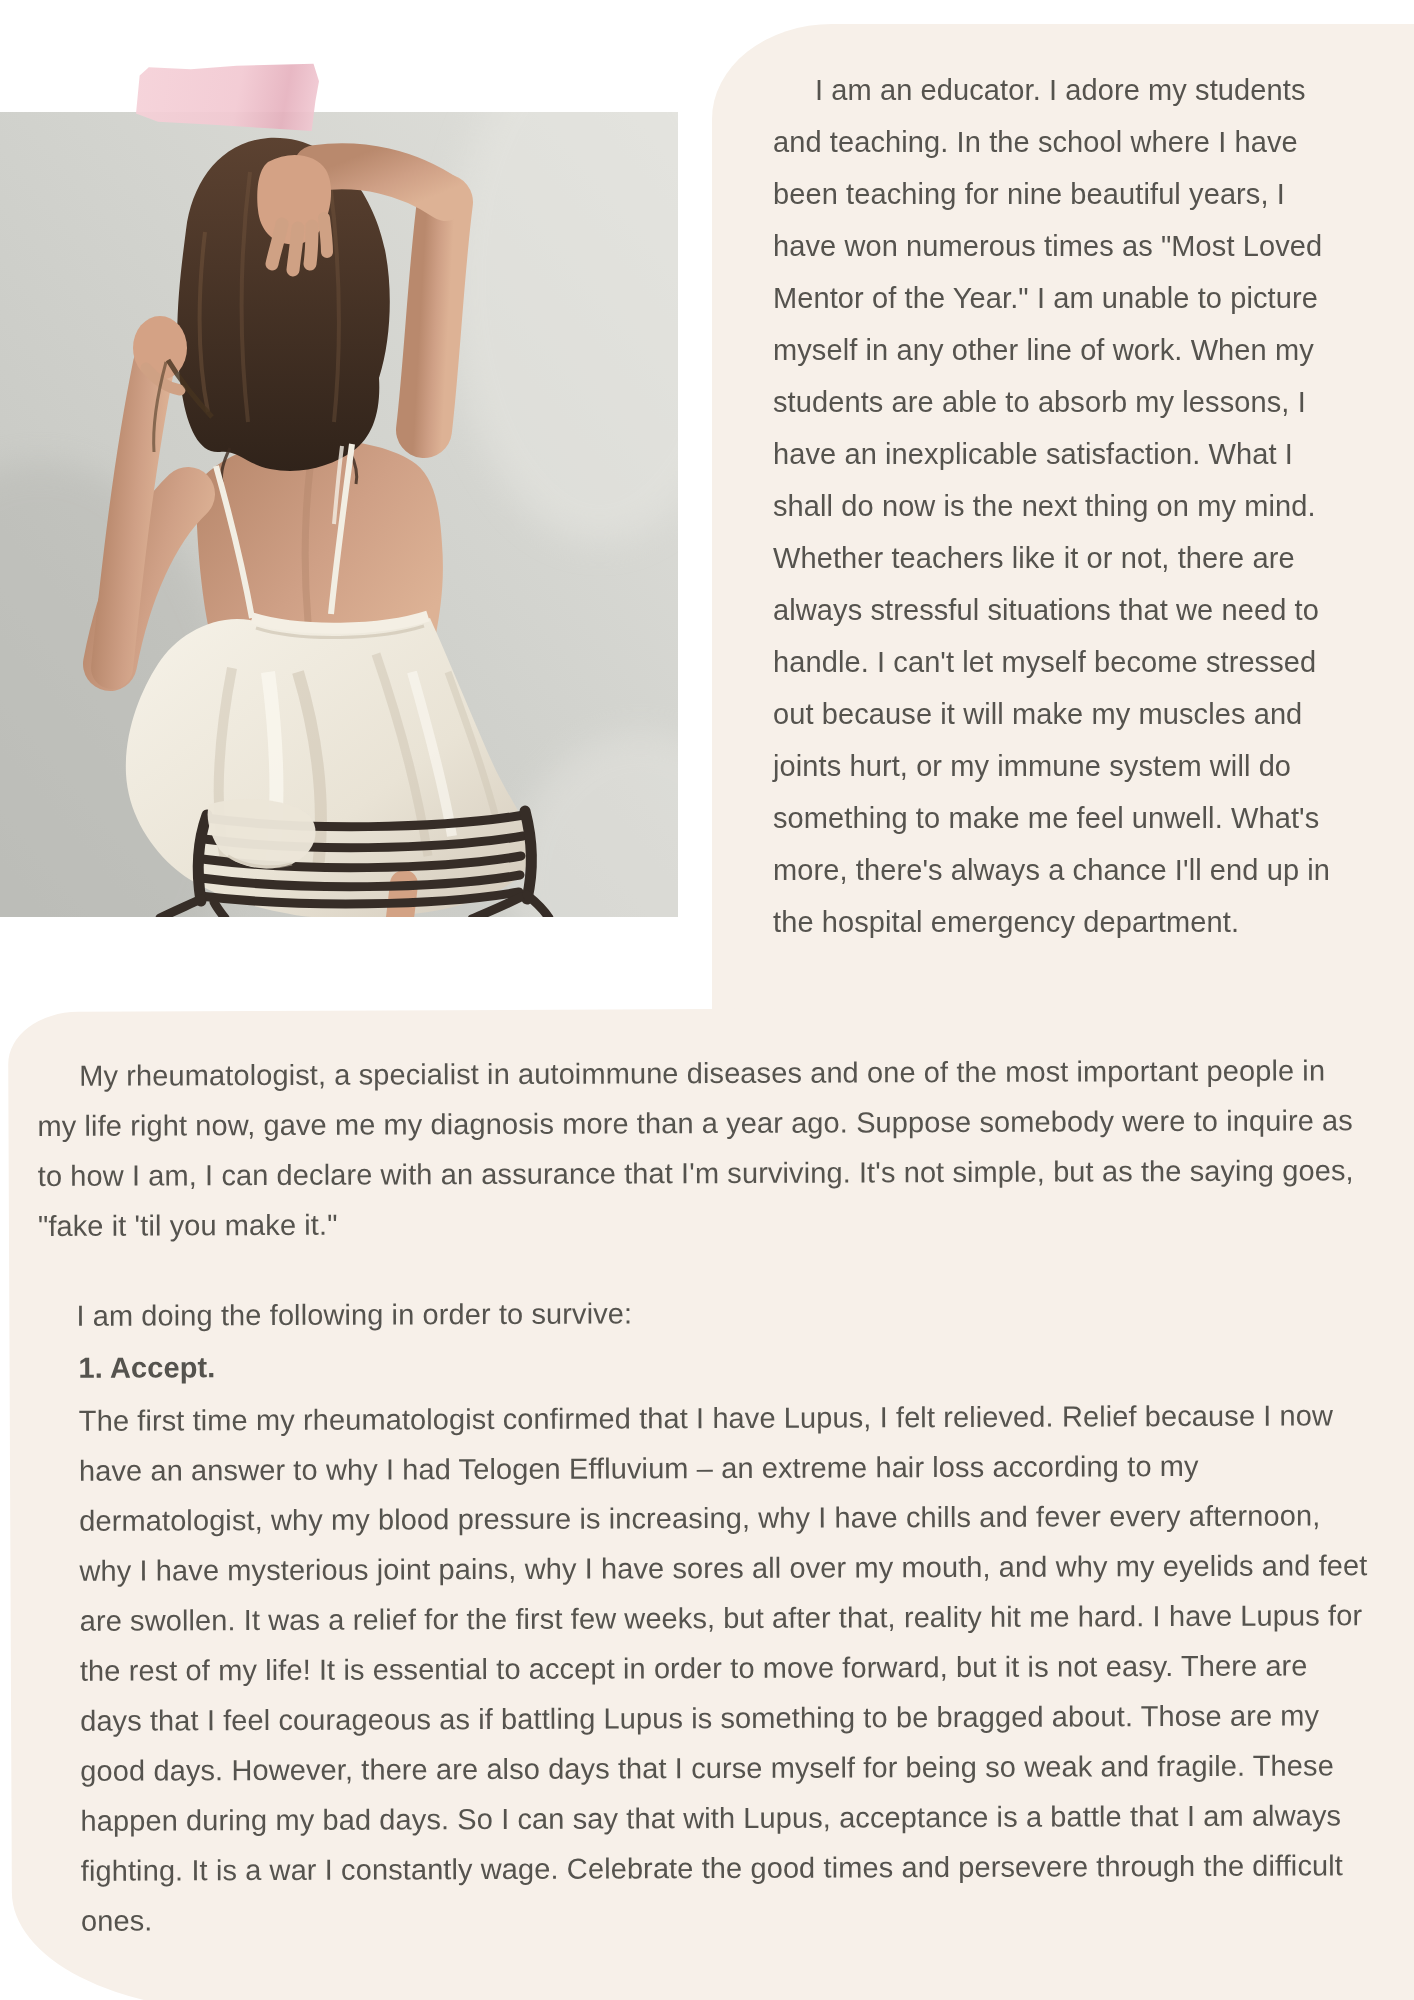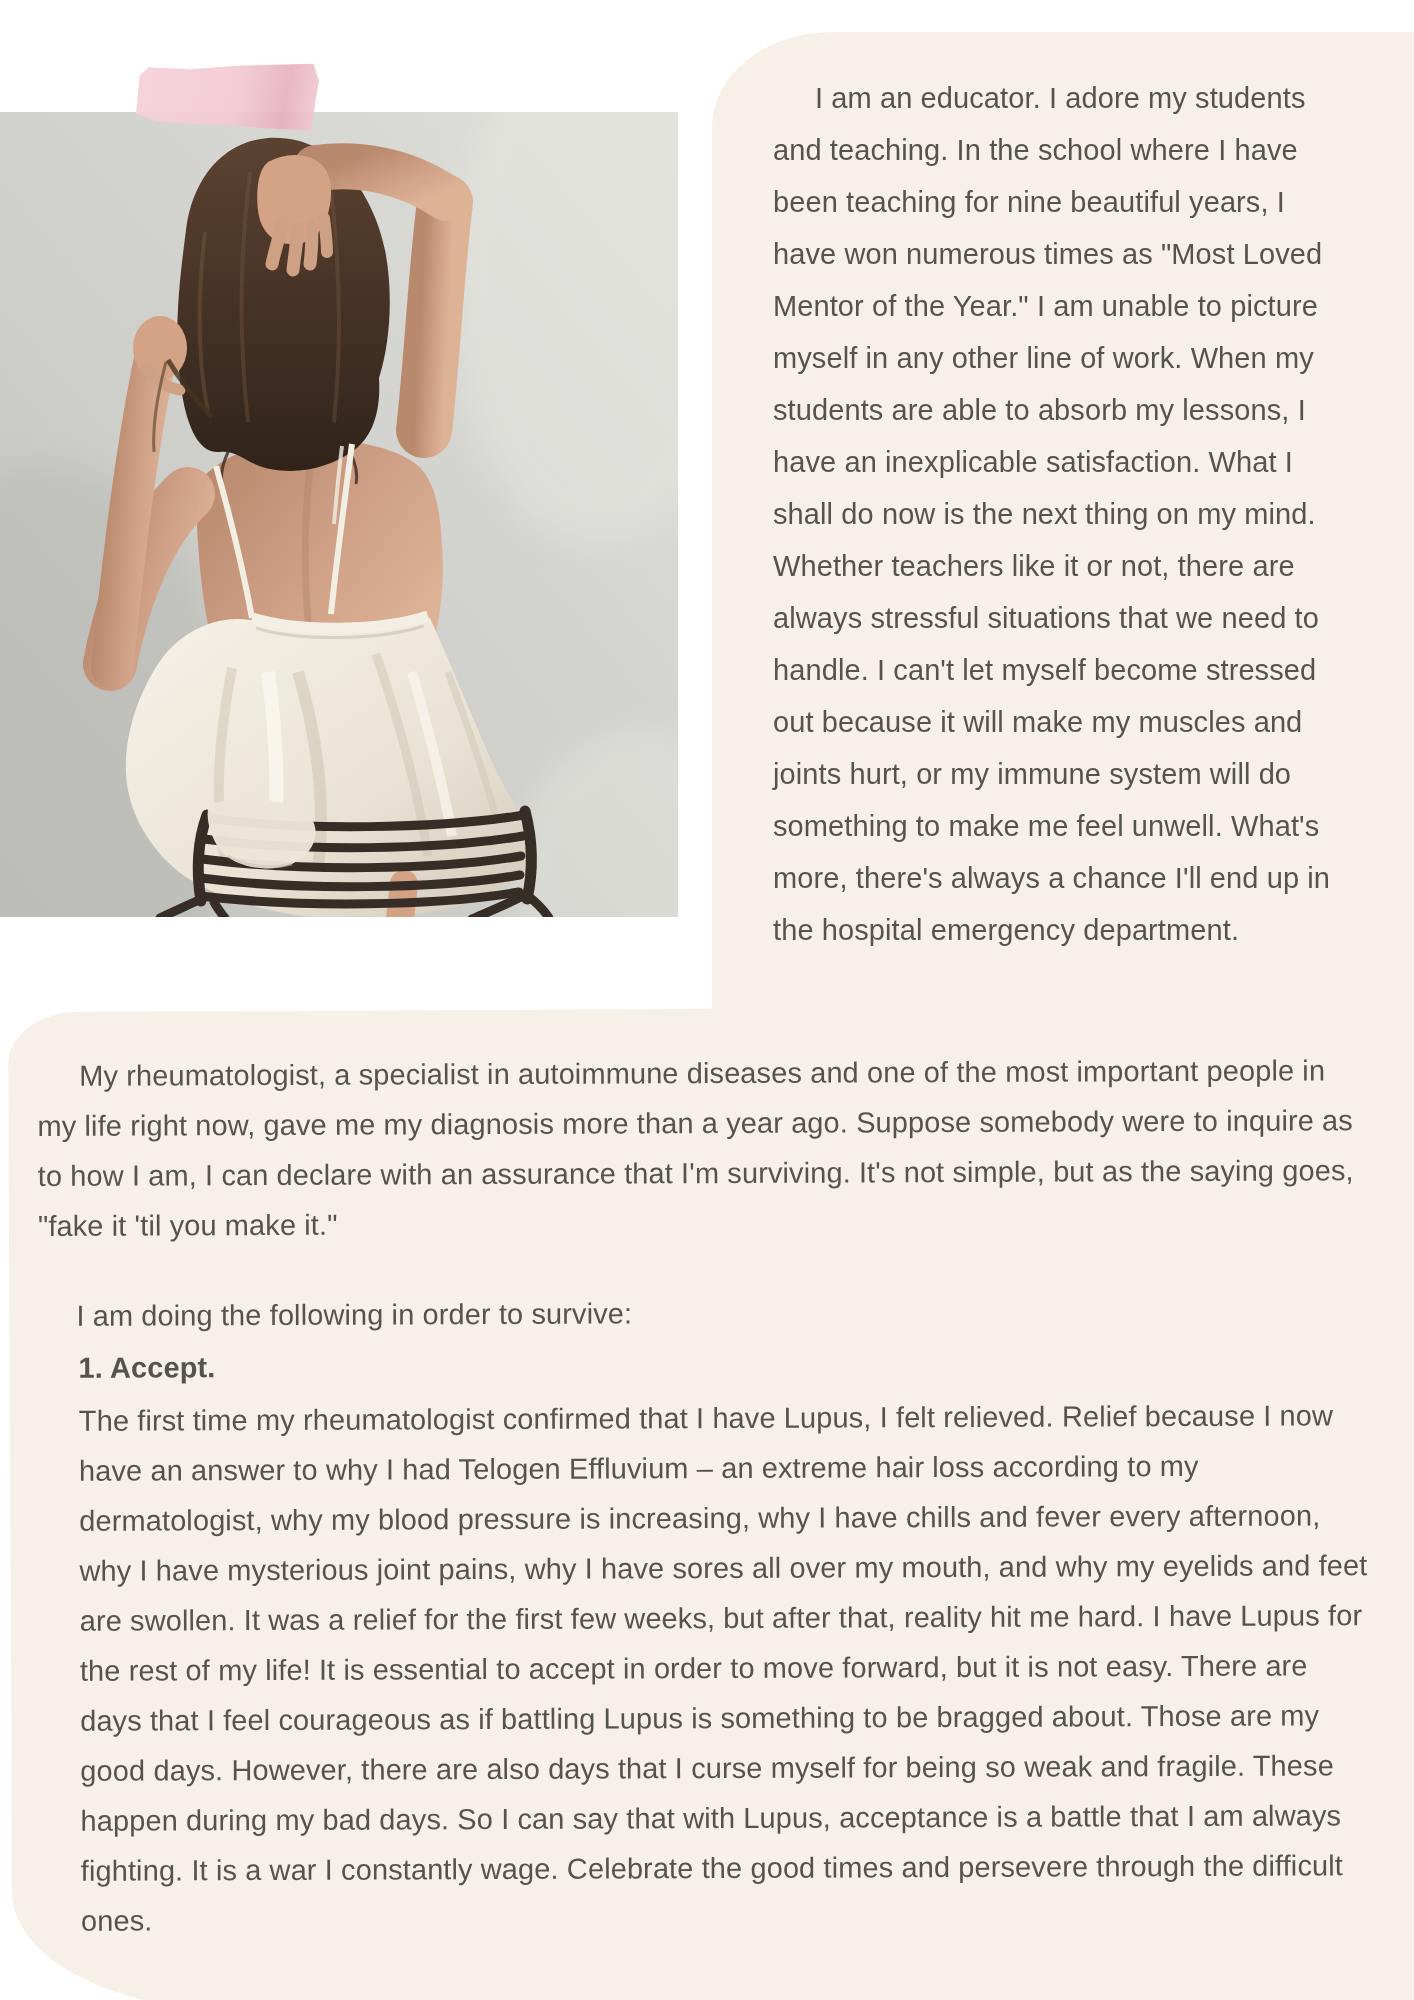--- a/index.html
+++ b/index.html
@@ -2,21 +2,21 @@
 <html><head>
 <meta charset="utf-8">
 <style>
   html,body{margin:0;padding:0;background:#ffffff;}
   .page{
     position:relative;width:1414px;height:2000px;background:#ffffff;
     overflow:hidden;font-family:"Liberation Sans", sans-serif;color:#55534e;
   }
   .panel{position:absolute;background:#f7f0e9;}
   .panel-intro{
-    left:712px;top:32px;width:702px;height:1238px;
+    left:712px;top:24px;width:702px;height:1238px;
     border-radius:120px 0 0 70px / 95px 0 0 52px;
   }
   .intro-text{
     position:absolute;left:61px;top:40px;width:580px;margin:0;
     font-size:29px;line-height:52px;letter-spacing:.1px;text-indent:42px;
   }
   .panel-article{
     left:8px;top:1006px;width:1406px;height:1000px;overflow:hidden;
     border-radius:70px 0 0 230px / 52px 0 0 120px;
     transform:rotate(-0.25deg);transform-origin:100% 0;

